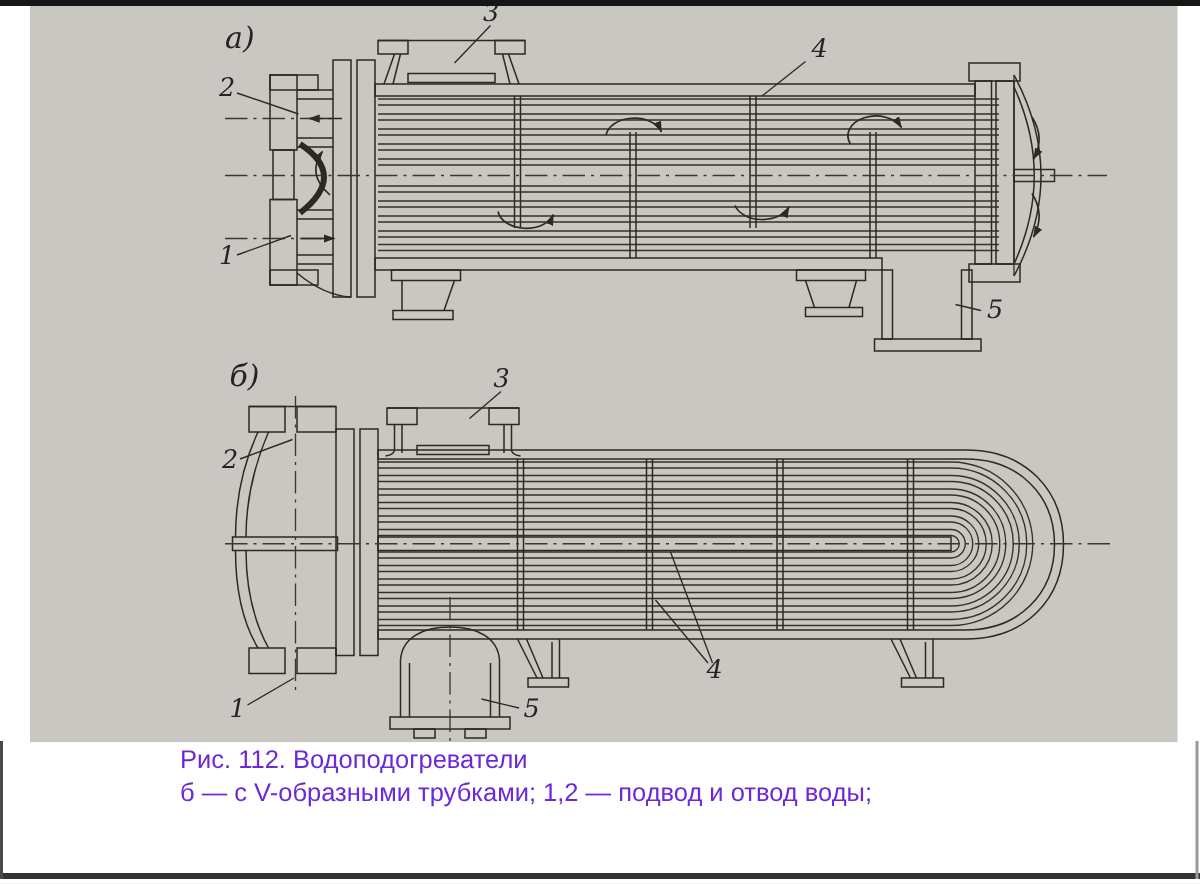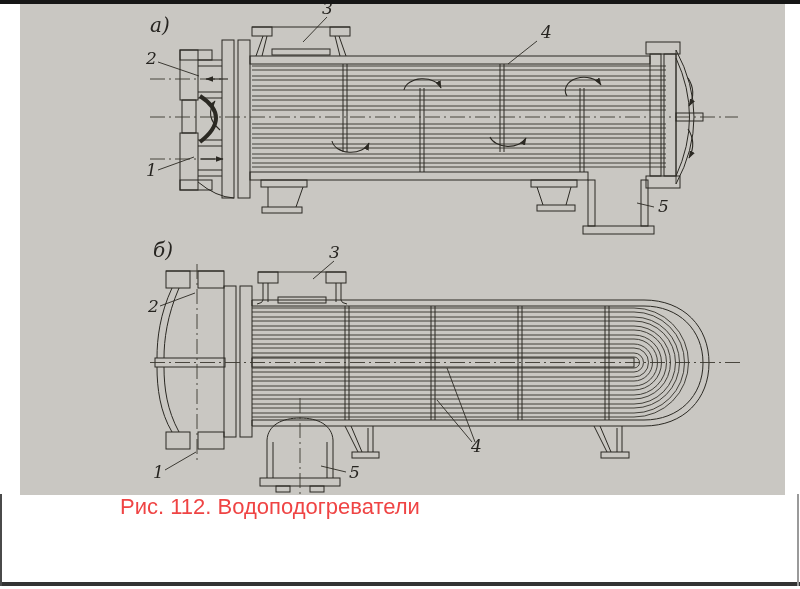--- a/index.html
+++ b/index.html
@@ -5,21 +5,21 @@
   html,body{margin:0;padding:0;background:#fff;}
   .page{position:relative;width:800px;height:589px;background:#ffffff;overflow:hidden;
         font-family:"Liberation Sans",sans-serif;}
   .rule{position:absolute;}
   .rule-top{left:0;top:0;width:800px;height:4px;background:#161616;}
   .rule-bottom{left:0;top:582px;width:800px;height:4px;background:#333;}
   .rule-left{left:0;top:494px;width:2px;height:92px;background:#4a4a4a;}
   .rule-right{left:797px;top:494px;width:2px;height:92px;background:#9a9a9a;}
   .scan{position:absolute;left:0;top:4px;}
   .caption{position:absolute;left:0;top:495px;width:800px;height:87px;background:#ffffff;}
-  .caption-inner{margin:1px 0 0 120px;font-size:22px;line-height:21.6px;color:#ef4444;
+  .caption-inner{margin:1px 0 0 120px;font-size:17px;line-height:21.6px;color:#6d28d9;
                  font-family:"Liberation Sans",sans-serif;}
   
   .ln{stroke:#2b2923;stroke-width:1;fill:none;}
   .thin{stroke:#33312a;stroke-width:0.9;fill:none;}
   .bold{stroke:#2b2923;stroke-width:4;fill:none;}
   .cl{stroke:#3a382f;stroke-width:0.9;fill:none;stroke-dasharray:15 4 2 4;}
   .ldr{stroke:#2b2923;stroke-width:0.9;fill:none;}
   .arr{stroke:#2b2923;stroke-width:1.1;fill:none;}
   .lbl{font:italic 17px "DejaVu Serif",serif;fill:#262420;}
   .big{font:italic 20px "DejaVu Serif",serif;fill:#262420;}
@@ -217,19 +217,20 @@
         <path class="ldr" d="M475,442L447,368M472,442L437,400"></path>
         <text class="lbl" x="349" y="478">5</text>
         <path class="ldr" d="M346,472L321,466"></path>
       </g>
     </g>
   </svg>
 
   <div class="caption">
     <div class="caption-inner">
       <div>Рис. 112. Водоподогреватели</div>
+      <div>б — с V-образными трубками; 1,2 — подвод и отвод воды;</div>
     </div>
   </div>
 
   <div class="rule rule-bottom"></div>
   <div class="rule rule-left"></div>
   <div class="rule rule-right"></div>
 </div>
 
 </body></html>

